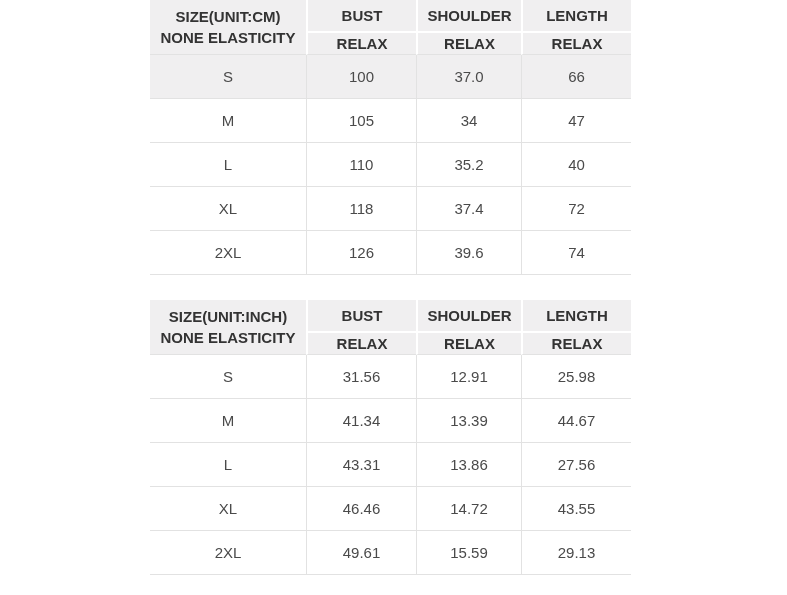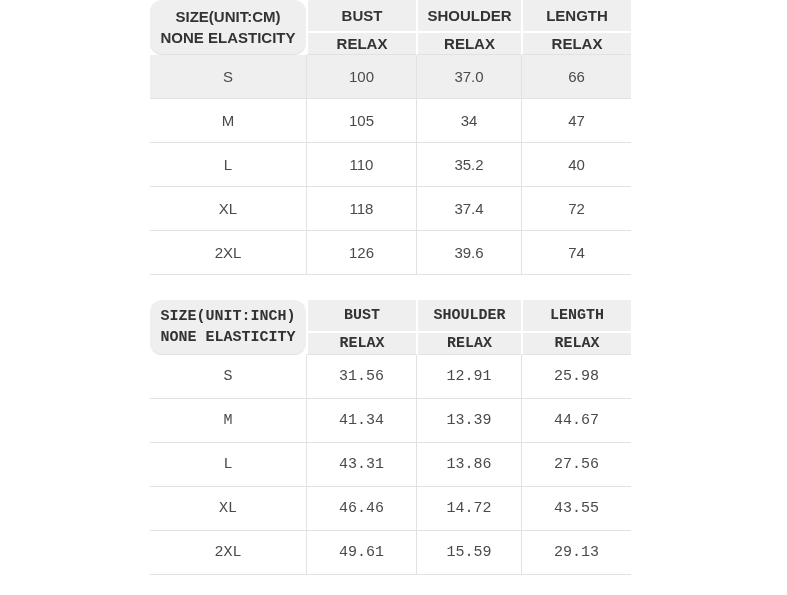--- a/index.html
+++ b/index.html
@@ -13,21 +13,21 @@
     background: var(--page-bg, #ffffff);
     overflow: hidden;
   }
 
   .size-table {
     position: absolute;
     left: 150px;
     width: 481px;
   }
   .size-table.cm   { top: 0px; }
-  .size-table.inch { top: 300px; font-family: Liberation Mono, monospace; }
+  .size-table.inch { top: 300px; }
 
   table {
     border-collapse: separate;
     border-spacing: 0;
     width: 481px;
     table-layout: fixed;
   }
   col.c0 { width: 156px; }
   col.c1 { width: 110px; }
   col.c2 { width: 105px; }
@@ -48,21 +48,21 @@
   }
   .head-row-1 th { height: 33px; }
   .head-row-2 th { height: 22px; }
 
   
   thead th:not(.label-cell) { border-left: 2px solid #ffffff; margin-left: 33px; }
   .head-row-1 th:not(.label-cell) { border-bottom: 2px solid #ffffff; }
 
   
   .head-row-2 th { border-bottom: 1px solid var(--border, #e2e2e2); }
-  .label-cell   { border-bottom: 1px solid var(--border, #e2e2e2); border-radius: 12px; }
+  .label-cell   { border-bottom: 1px solid var(--border, #e2e2e2); }
 
   .label-cell { font-size: 15px; line-height: 21px; }
   .label-cell .lbl-line { display: block; }
 
   tbody td {
     height: 44px;
     font-size: 15px;
     color: var(--body-text, #4a4a4a);
     background: #ffffff;
     border-bottom: 1px solid var(--border, #e2e2e2);

